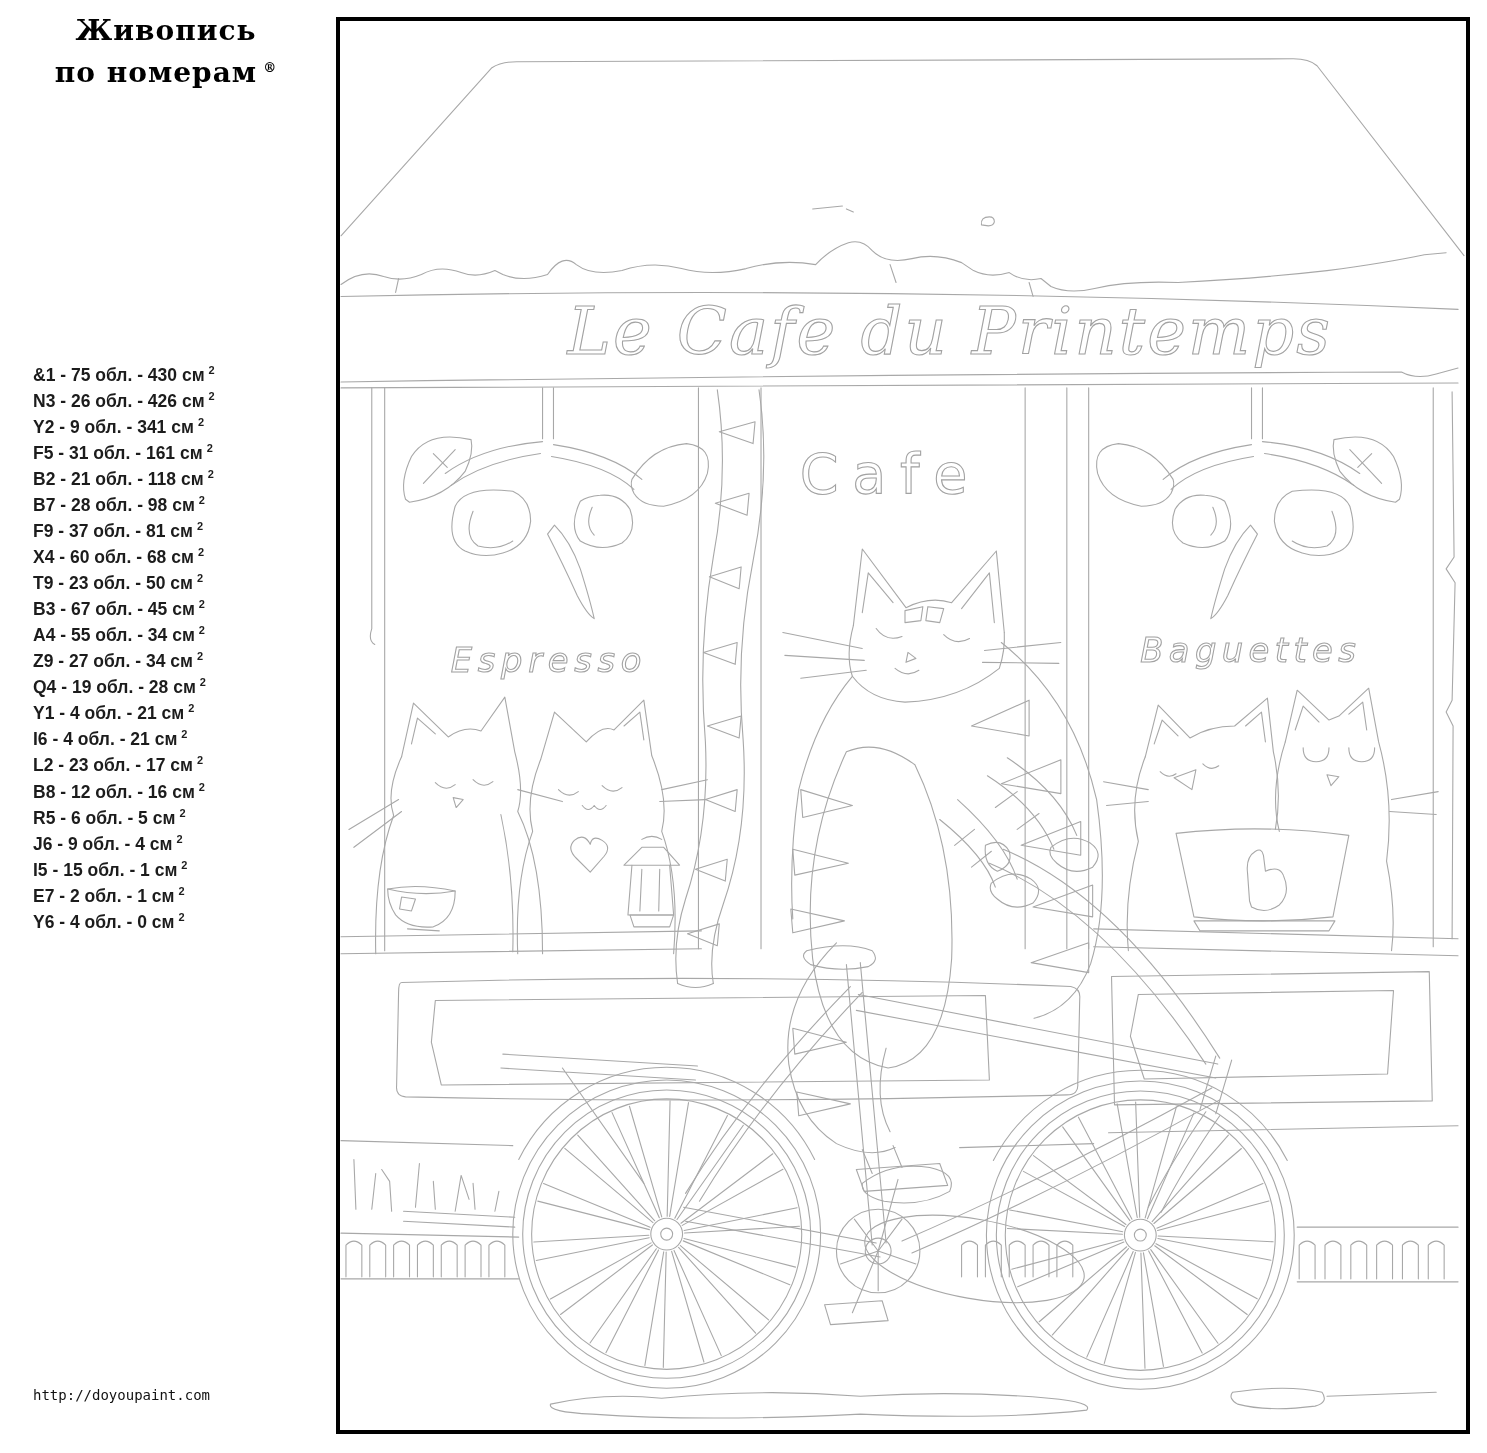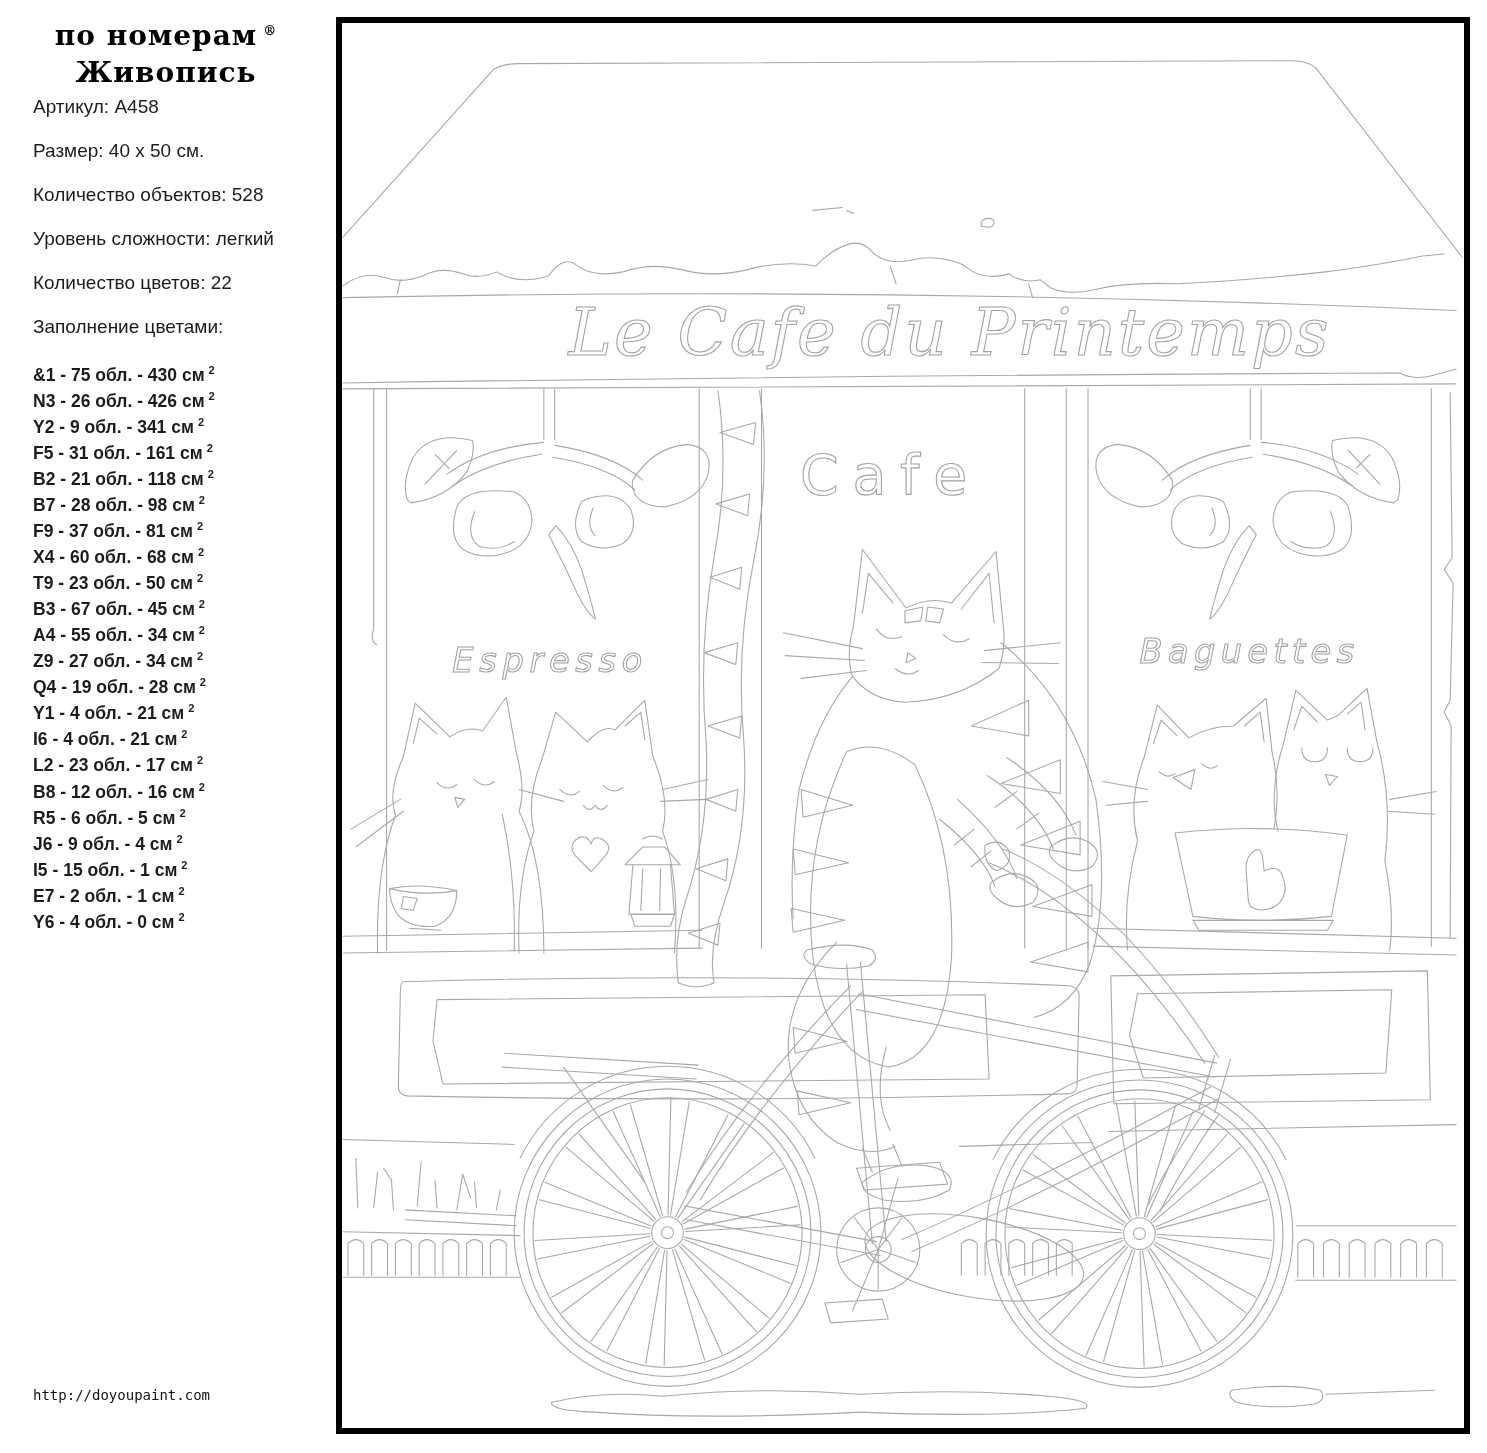--- a/index.html
+++ b/index.html
@@ -15,44 +15,36 @@
   .info{position:absolute;left:33px;top:97px;width:290px;color:#1c1c1c;}
   .info p{margin:0 0 25px 0;font-size:19px;line-height:19px;}
   .colors{position:absolute;left:33px;top:360px;margin:0;padding:0;list-style:none;
           color:#1c1c1c;font-size:17.5px;line-height:21.2px;font-weight:bold;}
   .colors sup{font-size:11px;margin-left:4px;}
   .footer{position:absolute;left:33px;top:1387px;font-family:"DejaVu Sans Mono",monospace;
           font-size:14px;color:#111;}
 
   
   .canvas{position:absolute;left:336px;top:17px;width:1134px;height:1417px;
-          border:6px solid #000000;box-sizing:border-box;background:#fff;}
+          border:4px solid #000000;box-sizing:border-box;background:#fff;}
   .canvas svg{display:block;width:100%;height:100%;}
   .ln{fill:none;stroke:#a8a8a8;stroke-width:1.1;stroke-linecap:round;stroke-linejoin:round;}
   .outline-text{fill:#ffffff;stroke:#a2a2a2;stroke-width:1.1;}
   .t-script{font-family:"DejaVu Serif",serif;font-style:italic;font-size:66px;letter-spacing:2px;}
   .t-cafe{font-family:"DejaVu Sans",sans-serif;font-size:56px;letter-spacing:9px;}
   .t-small{font-family:"DejaVu Sans",sans-serif;font-style:italic;font-size:34px;letter-spacing:3px;}
 </style>
 </head>
 <body>
 
 <aside class="sidebar">
   <h1 class="brand">
+    <span class="bl">Живопись</span>
     <span class="bl"><span>по номерам</span><span class="reg">®</span></span>
-    <span class="bl">Живопись</span>
   </h1>
-  <div class="info">
-    <p>Артикул: A458</p>
-    <p>Размер: 40 х 50 см.</p>
-    <p>Количество объектов: 528</p>
-    <p>Уровень сложности: легкий</p>
-    <p>Количество цветов: 22</p>
-    <p>Заполнение цветами:</p>
-  </div>
   <ul class="colors">
     <li><span>&amp;1 - 75 обл. - 430 см</span><sup>2</sup></li>
     <li><span>N3 - 26 обл. - 426 см</span><sup>2</sup></li>
     <li><span>Y2 - 9 обл. - 341 см</span><sup>2</sup></li>
     <li><span>F5 - 31 обл. - 161 см</span><sup>2</sup></li>
     <li><span>B2 - 21 обл. - 118 см</span><sup>2</sup></li>
     <li><span>B7 - 28 обл. - 98 см</span><sup>2</sup></li>
     <li><span>F9 - 37 обл. - 81 см</span><sup>2</sup></li>
     <li><span>X4 - 60 обл. - 68 см</span><sup>2</sup></li>
     <li><span>T9 - 23 обл. - 50 см</span><sup>2</sup></li>

